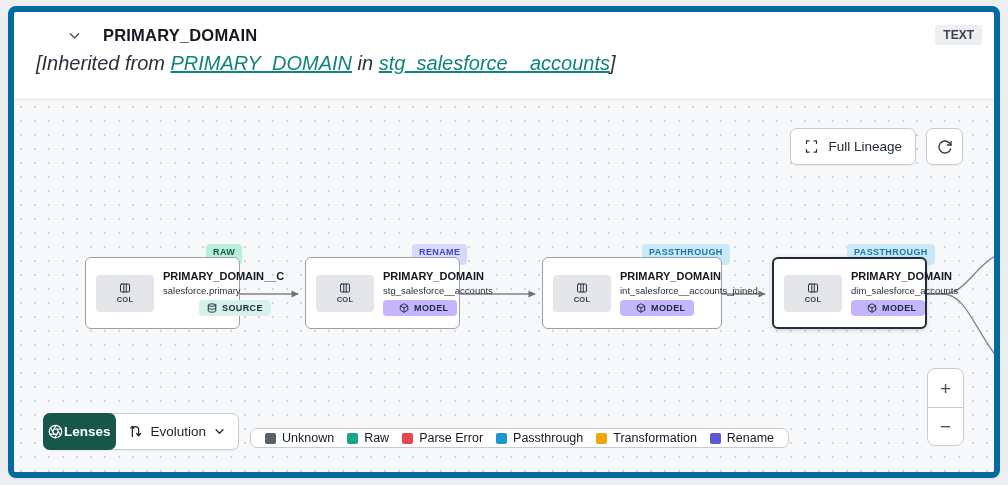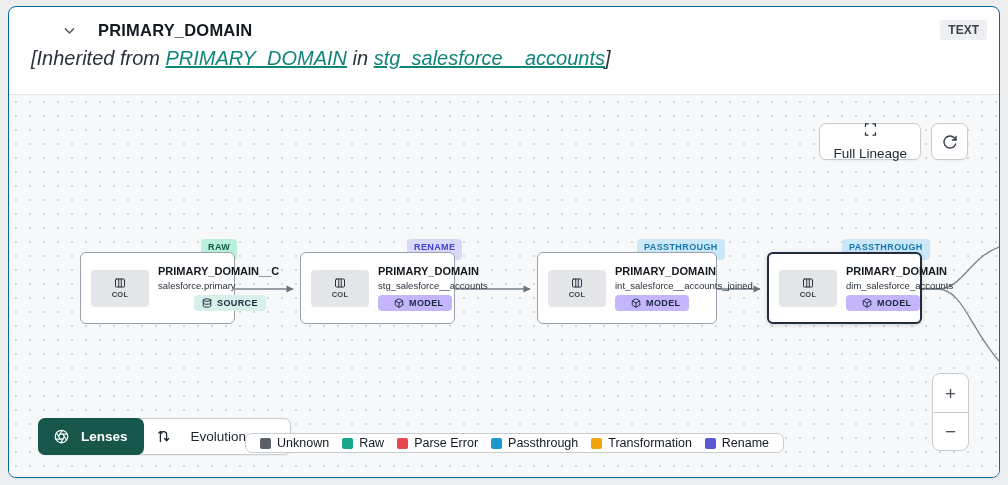--- a/index.html
+++ b/index.html
@@ -7,21 +7,21 @@
   body {
     font-family: "Liberation Sans", sans-serif;
     background: #eceef0;
     position: relative;
     overflow: hidden;
     color: #161d27;
   }
   .card {
     position: absolute; left:8px; top:6px; right:8px; bottom:7px;
     background:#fff;
-    border:1px solid #0369a1;
+    border:6px solid #0369a1;
     border-radius:8px;
     overflow:hidden;
     box-shadow:0 1px 2px rgba(20,30,40,.05);
   }
   
   .header { position:relative; height:87px; }
   .header-row { display:flex; align-items:center; padding:13px 12px 0 52px; }
   .chev-btn { background:none; border:none; cursor:pointer; display:flex; color:#555c66; padding:2px; }
   .col-title { margin-left:20px; font-size:16.5px; font-weight:700; color:#14181f; letter-spacing:.2px; }
   .type-badge { margin-left:auto; background:#edeff2; color:#3c434c; font-size:12px; font-weight:600; padding:3px 8px; border-radius:3px; }
@@ -37,21 +37,20 @@
     background-image: radial-gradient(#d3d7da 1px, transparent 1.3px);
     background-size:14px 14px;
   }
   .edges { position:absolute; left:0; top:0; z-index:0; }
   
   .ctl-btn {
     position:absolute; background:#fff; border:1px solid #c7ccd1; border-radius:7px;
     display:flex; align-items:center; justify-content:center; gap:9px;
     color:#232b36; font-size:13.5px; font-weight:500; cursor:pointer; z-index:3;
     box-shadow:0 1px 2px rgba(20,30,40,.06);
-    flex-direction:column;
   }
   .full-lineage { top:28px; right:78px; height:37px; padding:0 13px; }
   .refresh { top:28px; right:31px; width:37px; height:37px; }
   
   .node {
     position:absolute; top:157px; height:72px; z-index:2;
     background:#fff; border:1px solid #9aa1aa; border-radius:6px;
     display:flex; align-items:center; gap:9px; padding:0 10px; cursor:pointer;
   }
   .node.selected { border:2px solid #222c3c; box-shadow:0 1px 4px rgba(20,30,40,.18); }
@@ -81,26 +80,26 @@
   .node-badge.passthrough { background:#cbe8f8; color:#1878ab; }
   
   .lenses-group {
     position:absolute; left:29px; bottom:22px; height:37px; z-index:3;
     display:flex; align-items:stretch; background:#fff;
     border:1px solid #c7ccd1; border-radius:7px;
     box-shadow:0 1px 2px rgba(20,30,40,.06);
   }
   .lenses-btn {
     background:#17564a; color:#fff; border:none; cursor:pointer; margin:-1px;
-    display:flex; align-items:center; gap:12px; padding:0 16px;
+    display:flex; align-items:center; gap:1px; padding:0 5px;
     border-radius:7px; font-size:13.5px; font-weight:600;
     font-family:"Liberation Sans", sans-serif;
   }
   .lens-select {
-    display:flex; align-items:center; gap:20px; padding:0 13px;
+    display:flex; align-items:center; gap:8px; padding:0 13px;
     font-size:13.5px; color:#1c232e; cursor:pointer; background:none; border:none;
     font-family:"Liberation Sans", sans-serif;
   }
   .legend {
     position:absolute; left:236px; bottom:24px; height:20px; z-index:3;
     background:#fff; border:1px solid #c7ccd1; border-radius:7px;
     display:flex; align-items:center; gap:13px; padding:0 14px;
   }
   .legend-item { display:flex; align-items:center; gap:6px; font-size:12.5px; font-weight:500; color:#141a23; white-space:nowrap; }
   .swatch { width:11px; height:11px; border-radius:2px; flex:none; }

